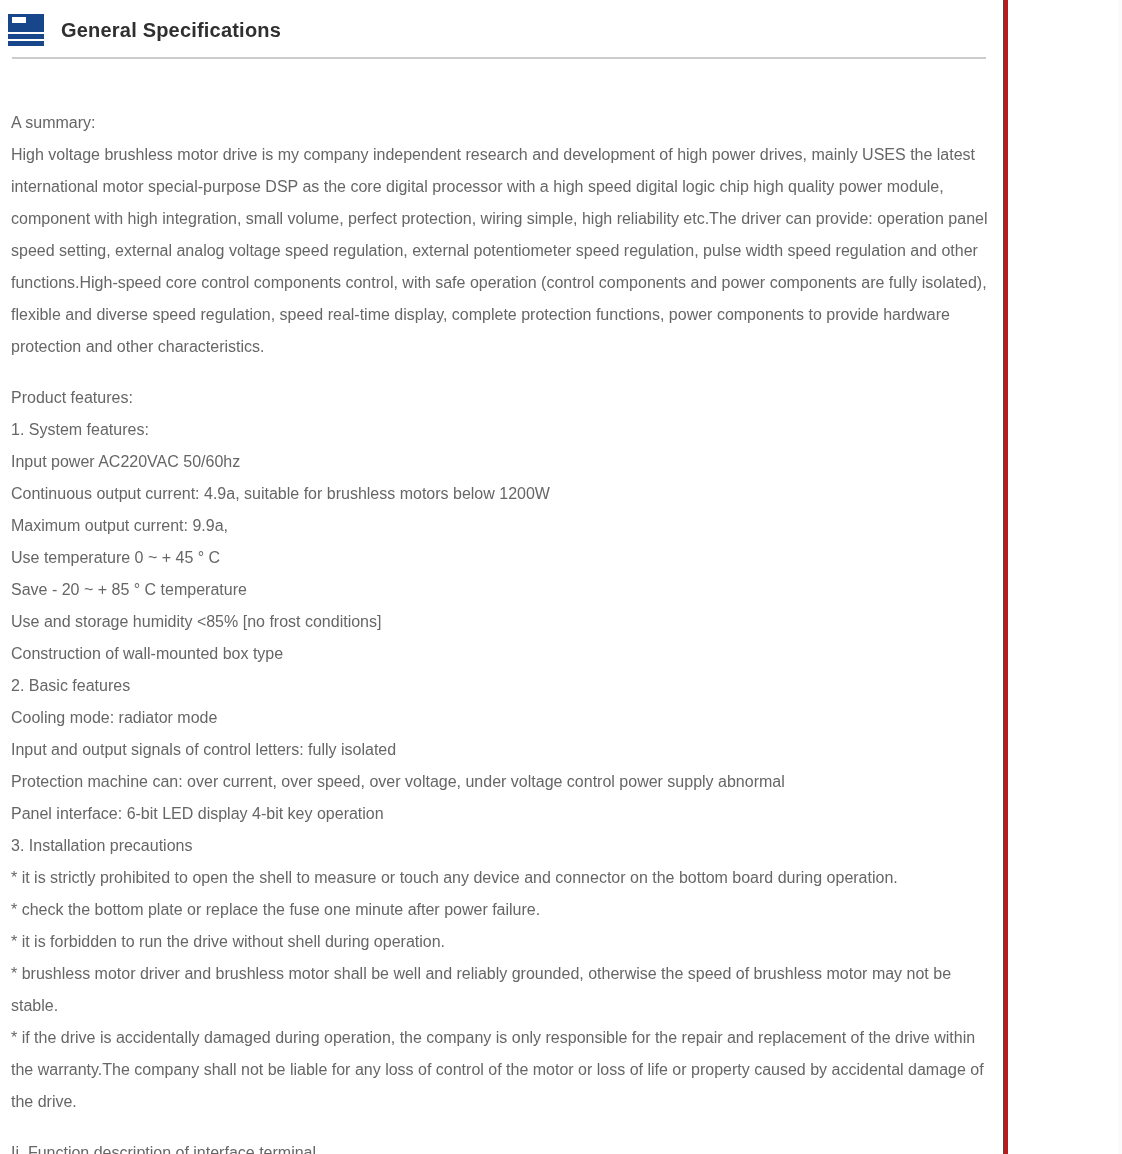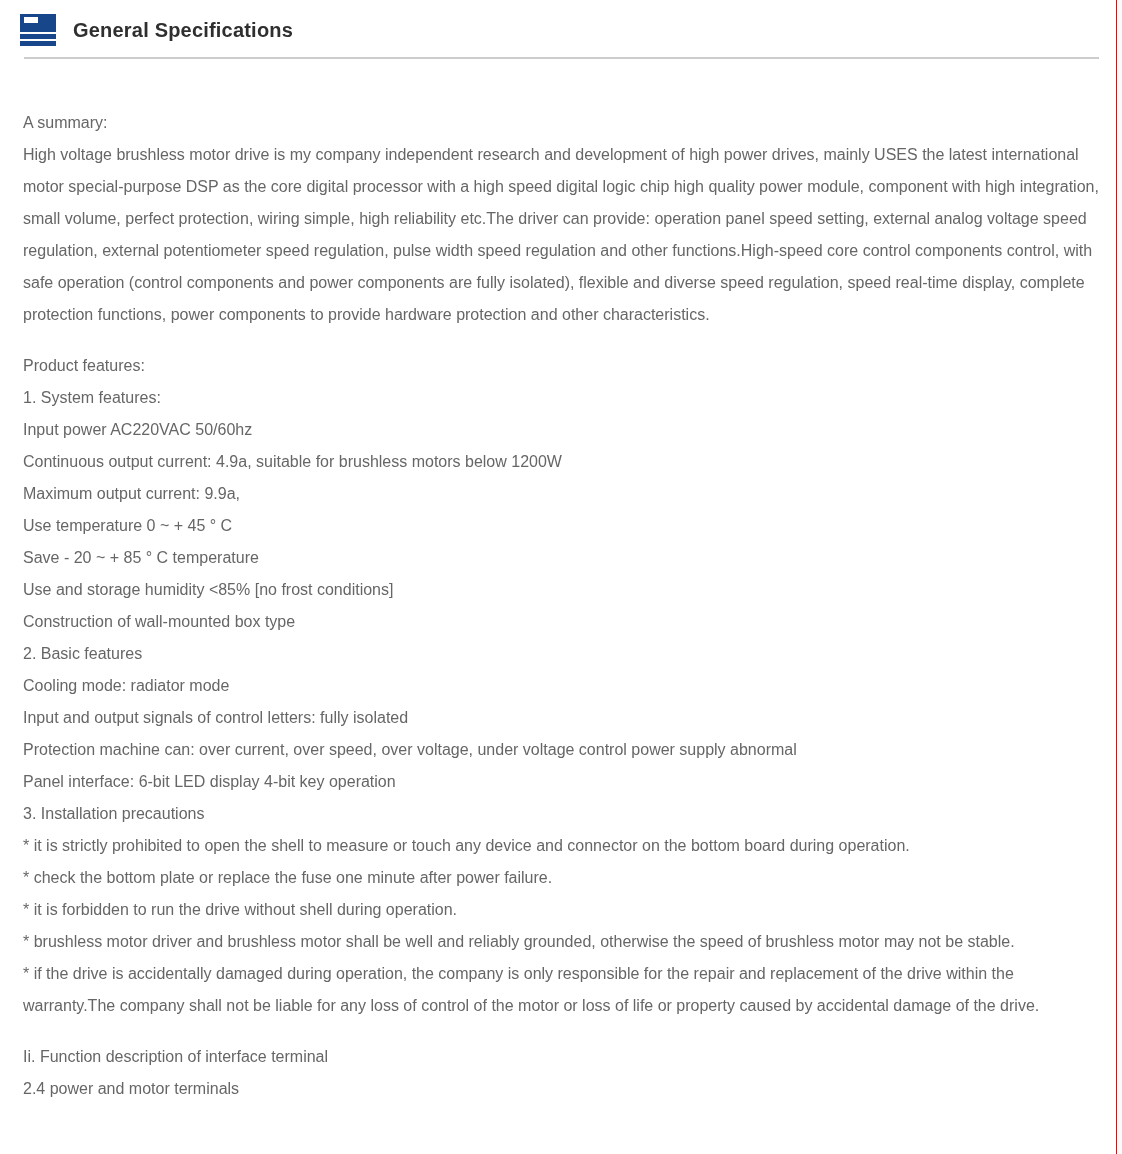--- a/index.html
+++ b/index.html
@@ -8,25 +8,24 @@
     background: #ffffff;
     font-family: "Liberation Sans", "DejaVu Sans", sans-serif;
   }
   body {
     height: 1154px;
     overflow: hidden;
     position: relative;
   }
   .page {
     position: relative;
-    width: 1117px;
+    width: 1008px;
     height: 1154px;
     background: #ffffff;
-    border-right: 1px solid #b91c1c;
-    padding-left: 12px;
+    border-right: 5px solid #b91c1c;
   }
   .edge-gutter {
     position: absolute;
     left: 1118px;
     top: 0;
     width: 4px;
     height: 1154px;
     background: #fbfbfb;
   }
   header.sec-header {

